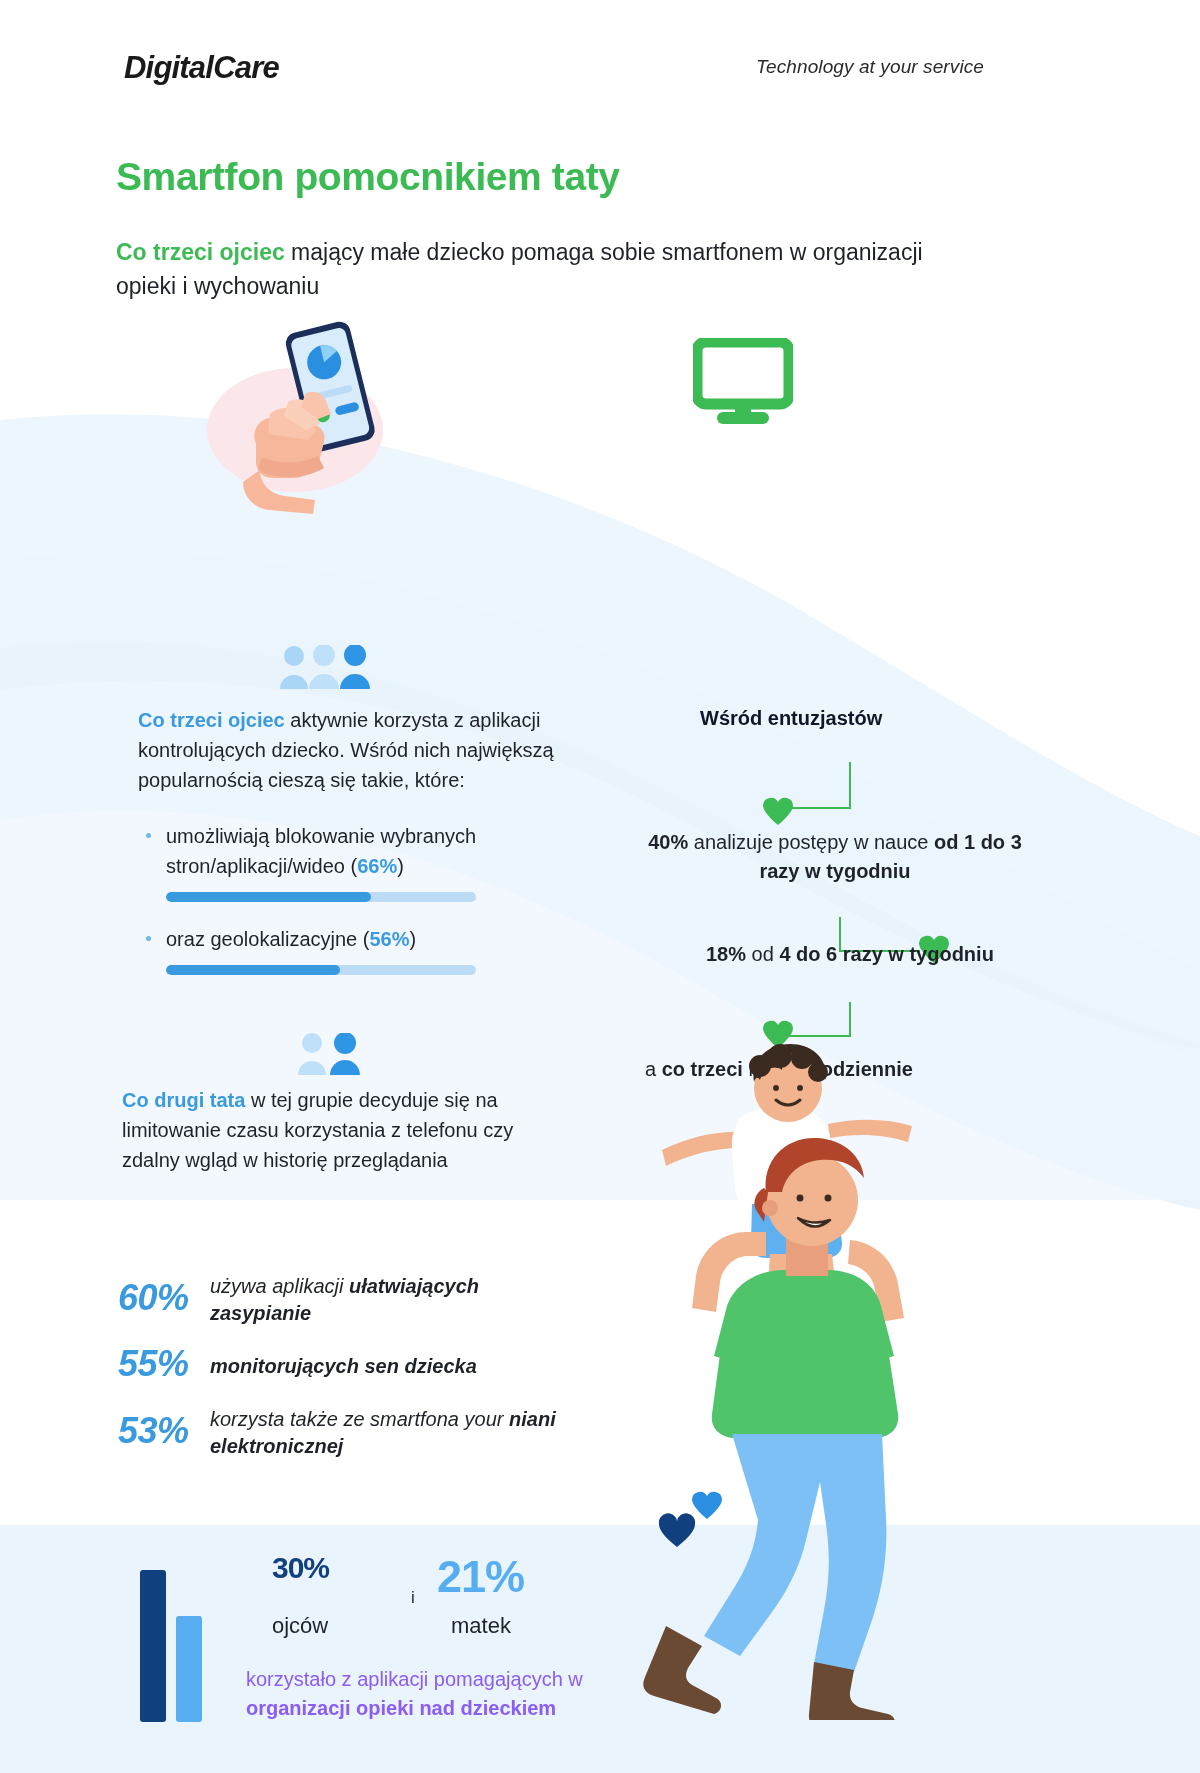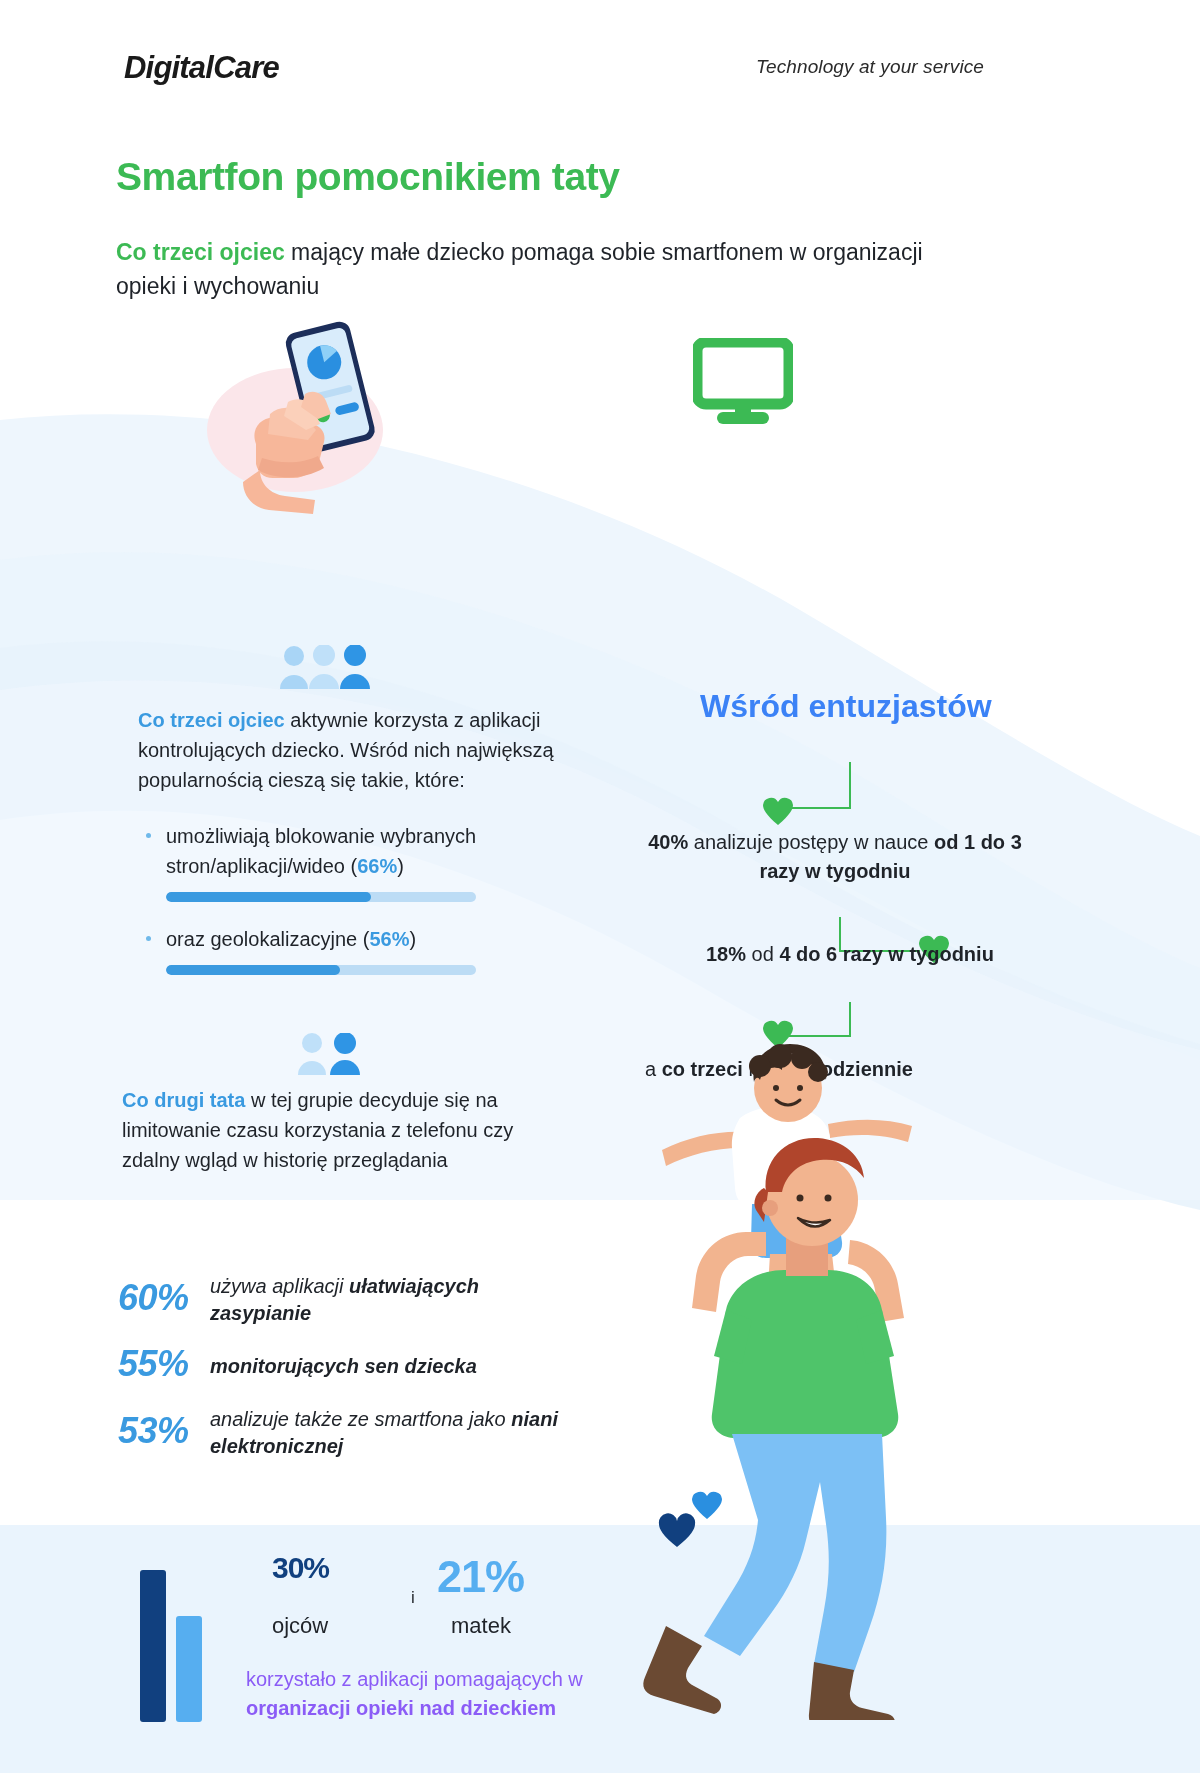--- a/index.html
+++ b/index.html
@@ -99,22 +99,22 @@
   .stat-row { display: flex; align-items: center; margin-bottom: 18px; font-style: italic; }
   .stat-num {
     width: 92px; flex: 0 0 92px;
     font-size: 36px; font-weight: 700; color: #3a9ae0;
     line-height: 38px; letter-spacing: -0.5px;
   }
   .stat-txt { font-size: 20px; line-height: 27px; color: #1f2329; padding-top: 5px; }
 
   
   .enth-title {
-    position: absolute; left: 700px; top: 688px;
-    font-size: 32px; font-weight: 700; color: #3b82f6;
+    position: absolute; left: 700px; top: 707px;
+    font-size: 20px; font-weight: 700; color: #0f172a;
   }
   .enth-line { position: absolute; font-size: 20px; line-height: 29px; color: #1f2329; }
   .enth-1 { left: 645px; top: 828px; width: 380px; text-align: center; }
   .enth-2 { left: 706px; top: 940px; width: 340px; }
   .enth-3 { left: 645px; top: 1055px; width: 360px; }
 
   .conn { position: absolute; }
 
   
   .illus-dad { position: absolute; left: 600px; top: 1040px; width: 420px; height: 680px; }
@@ -284,21 +284,21 @@
     </div>
     <div class="stat-row">
       <div class="stat-num">55%</div>
       <div class="stat-txt">
         <span></span><span class="b">monitorujących sen dziecka</span>
       </div>
     </div>
     <div class="stat-row">
       <div class="stat-num">53%</div>
       <div class="stat-txt">
-        <span>analizuje także ze smartfona jako </span><span class="b">niani elektronicznej</span>
+        <span>korzysta także ze smartfona your </span><span class="b">niani elektronicznej</span>
       </div>
     </div>
   </div>
 
   <h2 class="enth-title">Wśród entuzjastów</h2>
 
   <div class="conn" style="left:745px; top:760px; width:130px; height:60px;">
     <svg viewBox="0 0 130 60" xmlns="http://www.w3.org/2000/svg">
       <path d="M105 2 L105 48 L38 48" fill="none" stroke="#3cba54" stroke-width="2"></path>
     </svg>

